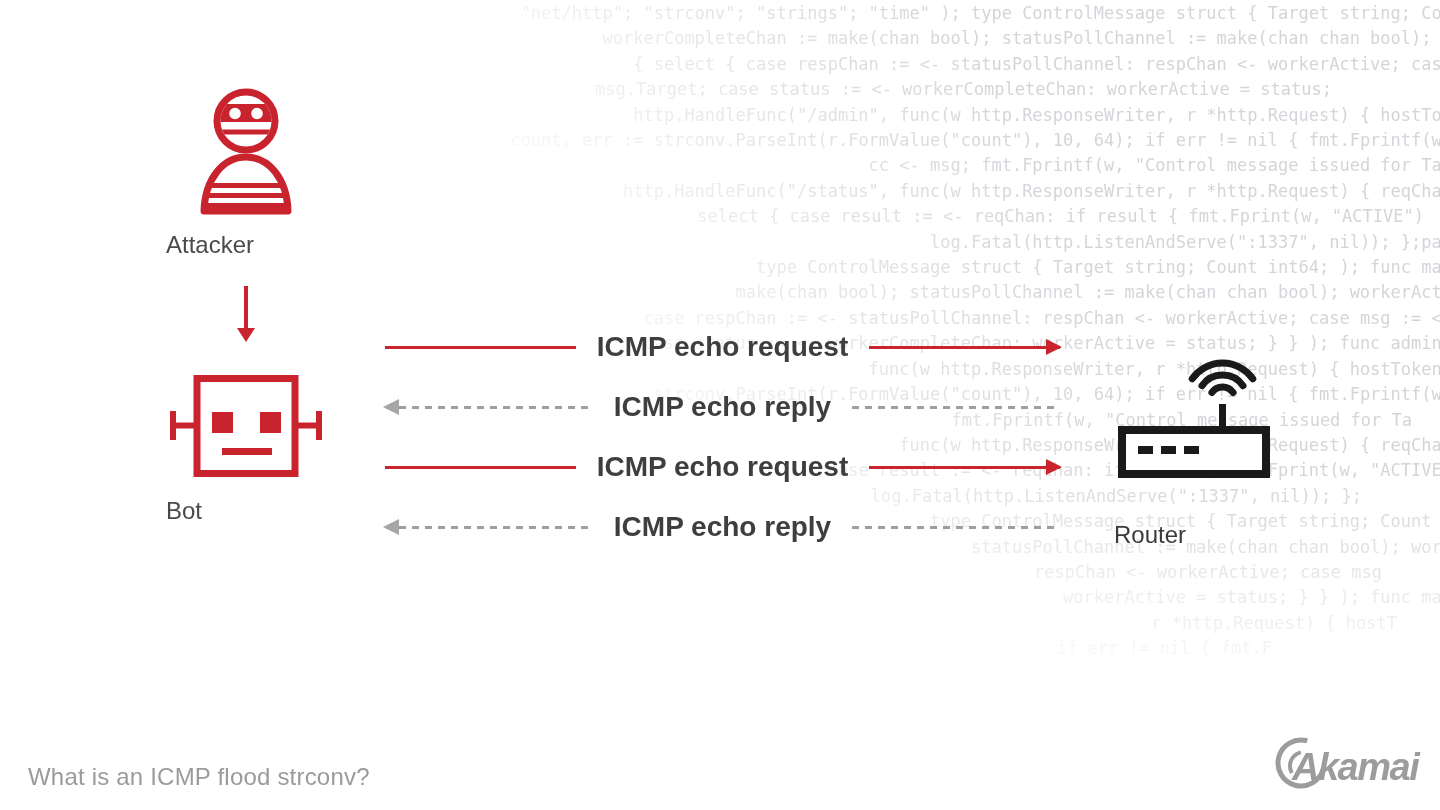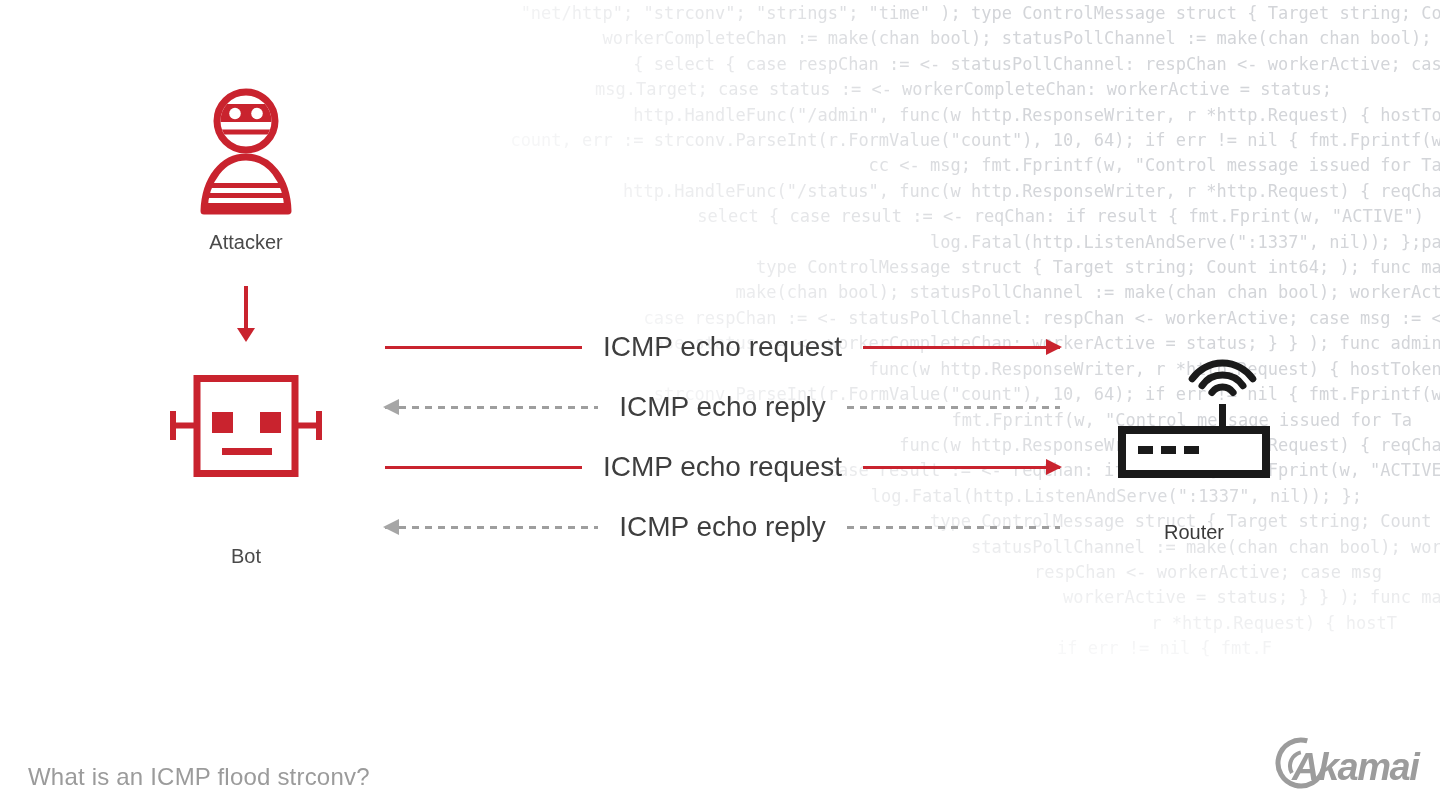--- a/index.html
+++ b/index.html
@@ -37,43 +37,43 @@
   #code-fade{
     position:absolute;inset:0;
     background:
       linear-gradient(180deg, rgba(255,255,255,0) 0%, rgba(255,255,255,0) 58%, #fff 88%),
       linear-gradient(246deg, rgba(255,255,255,0) 0%, rgba(255,255,255,0) 26%, rgba(255,255,255,.82) 55%, #fff 72%);
   }
 
   
   .node-icon{position:absolute;}
   .node-label{
-    position:absolute;font-size:20px;color:var(--node-label);
-    text-align:center;white-space:nowrap;
+    position:absolute;font-size:24px;color:var(--node-label);
+    white-space:nowrap;
   }
   #attacker-label{left:166px;top:231px;width:160px;}
-  #bot-label{left:166px;top:497px;width:160px;margin-top:48px;}
+  #bot-label{left:166px;top:497px;width:160px;}
   #router-label{left:1114px;top:497px;width:160px;color:var(--router-label);margin-top:24px;}
 
   #attacker-icon{left:190px;top:85px;}
   #bot-icon{left:168px;top:368px;}
   #router-icon{left:1116px;top:350px;}
 
   
   #down-arrow{position:absolute;left:237px;top:286px;width:18px;height:56px;}
   #down-arrow .stem{position:absolute;left:7px;top:0;width:4px;height:42px;background:var(--red);}
   #down-arrow .head{
     position:absolute;left:0;top:42px;width:0;height:0;
     border-left:9px solid transparent;border-right:9px solid transparent;
     border-top:14px solid var(--red);
   }
 
   
   #messages{position:absolute;left:385px;top:317px;width:675px;}
-  .msg-row{height:60px;display:flex;align-items:center;}
+  .msg-row{height:60px;display:flex;align-items:center;font-weight:bold;}
   .msg-label{
     padding:0 21px;font-size:28px;color:var(--msg-label);white-space:nowrap;
   }
   .seg{flex:1;height:3px;position:relative;}
   .msg-row.solid .seg{background:var(--red);}
   .msg-row.dashed .seg{
     background:repeating-linear-gradient(to right, var(--arrow-gray) 0 7px, transparent 7px 13px);
   }
   .msg-row.solid .seg-right::after{
     content:"";position:absolute;right:-2px;top:50%;transform:translateY(-50%);

